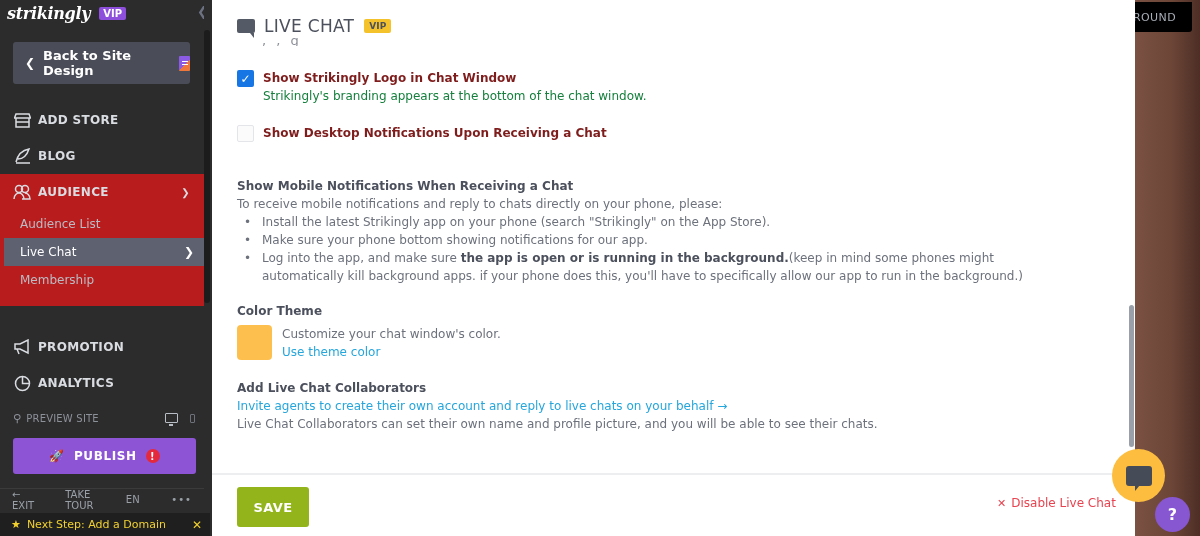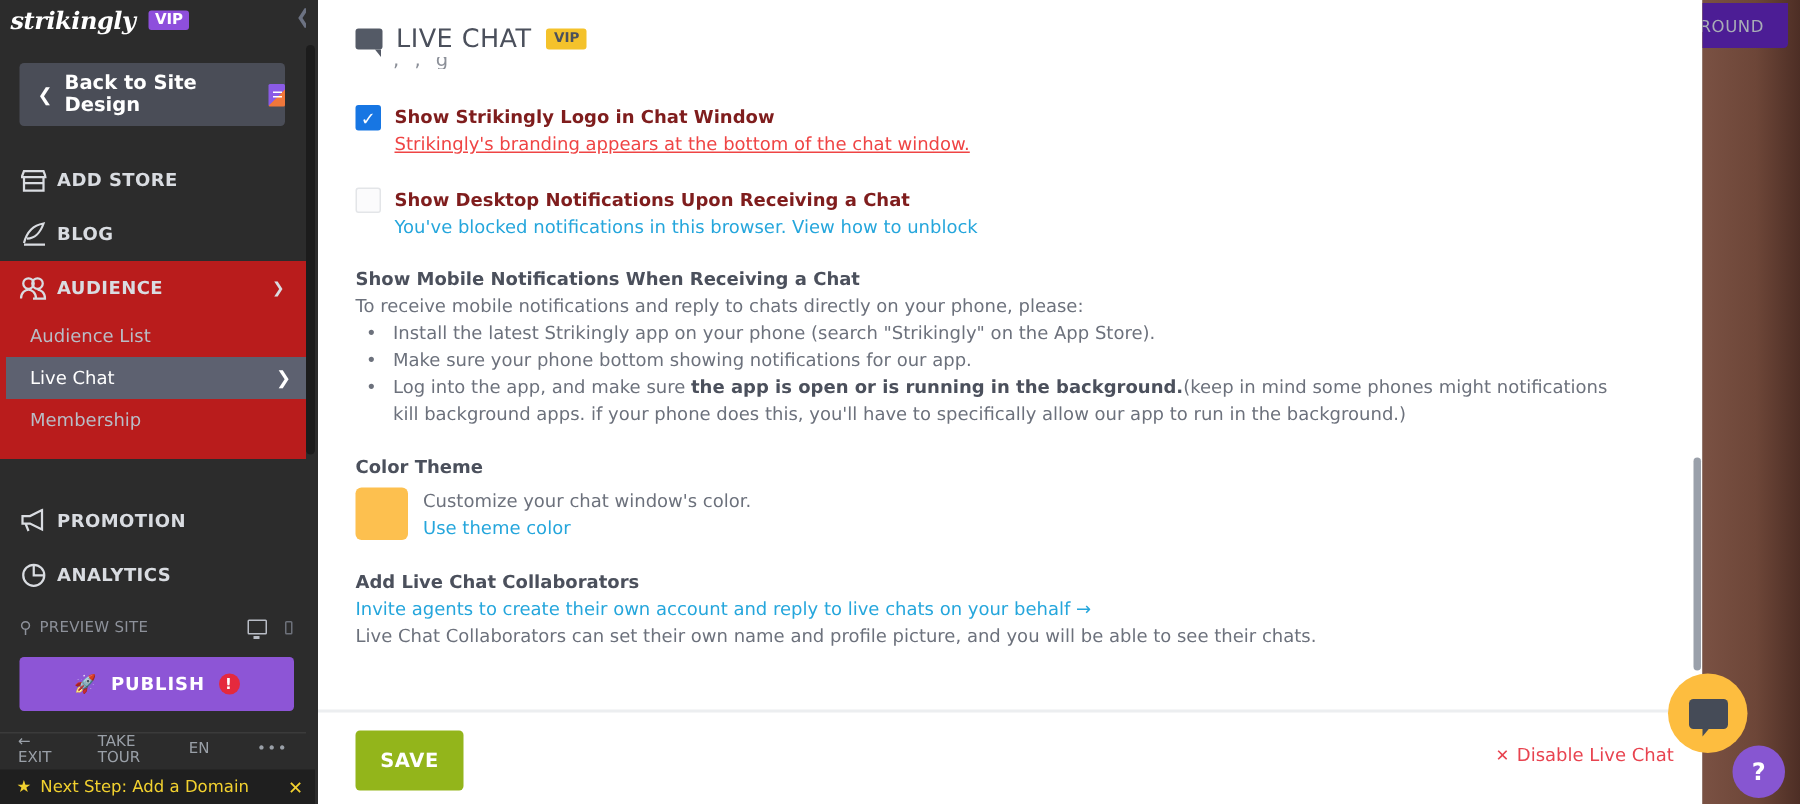--- a/index.html
+++ b/index.html
@@ -58,21 +58,21 @@
   .header-title { font-size: 17px; color: #4b505c; letter-spacing: 0.3px; }
   .vip-badge-yellow { margin-left: 10px; background: #f4c22b; color: #4b505c; font-size: 9px; font-weight: bold; padding: 2px 5px; border-radius: 2px; }
 
   .clipped-text { position: absolute; left: 50px; top: 38px; font-size: 13px; color: #8b8f98; height: 8px; overflow: hidden; line-height: 6px; letter-spacing: 3px; }
 
   .check-row { position: absolute; left: 25px; display: flex; }
   .checkbox { width: 17px; height: 17px; border-radius: 2px; margin-right: 9px; margin-top: 1px; flex-shrink: 0; }
   .checkbox.checked { background: #1776e3; display: flex; align-items: center; justify-content: center; color: #fff; font-size: 12px; font-weight: bold; }
   .checkbox.unchecked { border: 1px solid #e3e5e8; background: #fbfbfc; }
   .opt-title { font-size: 12px; font-weight: bold; color: #7f1d1d; line-height: 18px; }
-  .opt-desc { font-size: 12px; color: #ef4444; line-height: 19px; text-decoration: underline; }
+  .opt-desc { font-size: 12px; color: #15803d; line-height: 19px; }
   .opt-link { font-size: 12px; color: #25a6dc; line-height: 19px; }
 
   .section { position: absolute; left: 25px; }
   .sec-title { font-size: 12px; font-weight: bold; color: #4b505c; line-height: 18px; }
   .sec-text { font-size: 12px; color: #6c717c; line-height: 18px; }
   .bullets { list-style: none; margin-left: 0; }
   .bullets li { position: relative; padding-left: 25px; font-size: 12px; color: #6c717c; line-height: 18px; width: 840px; }
   .bullets li::before { content: "•"; position: absolute; left: 7px; color: #6c717c; }
   .bullets b { color: #4b505c; }
 
@@ -80,21 +80,21 @@
   .swatch { width: 35px; height: 35px; border-radius: 4px; background: #fdc04f; margin-right: 10px; }
   .link { color: #25a6dc; font-size: 12px; line-height: 18px; }
 
   .footer-divider { position: absolute; left: 0; top: 473px; width: 923px; height: 2px; background: #eceef0; }
   .save-btn { position: absolute; left: 25px; top: 487px; width: 72px; height: 40px; background: #93b51b; border-radius: 3px; color: #fff; font-size: 13px; font-weight: bold; display: flex; align-items: center; justify-content: center; letter-spacing: 0.4px; }
   .disable-link { position: absolute; left: 785px; top: 496px; font-size: 12px; color: #e8434f; display: flex; align-items: center; }
   .disable-link .x { margin-right: 5px; font-weight: bold; font-size: 11px; }
 
   
   .bg-right { position: absolute; left: 1135px; top: 0; width: 65px; height: 536px; background: linear-gradient(90deg,#7a5143 0%,#6d4638 55%,#4d2e25 100%); }
-  .bg-tab { position: absolute; left: 1135px; top: 2px; width: 57px; height: 30px; background: #4c1d95; border-radius: 0 0 3px 0; color: #a8adb6; font-size: 11px; display: flex; align-items: center; padding-left: 0; overflow: hidden; letter-spacing: 0.4px; }
+  .bg-tab { position: absolute; left: 1135px; top: 2px; width: 57px; height: 30px; background: #000000; border-radius: 0 0 3px 0; color: #a8adb6; font-size: 11px; display: flex; align-items: center; padding-left: 0; overflow: hidden; letter-spacing: 0.4px; }
   .bg-tab span { margin-left: -2px; white-space: nowrap; }
 
   .chat-fab { position: absolute; left: 1112px; top: 449px; width: 53px; height: 53px; border-radius: 50%; background: #fdbd3f; display: flex; align-items: center; justify-content: center; }
   .chat-fab .bubble { width: 26px; height: 20px; background: #454b57; border-radius: 3px; position: relative; }
   .chat-fab .bubble::after { content: ""; position: absolute; left: 9px; bottom: -5px; border-right: 5px solid transparent; border-top: 6px solid #454b57; }
   .help-fab { position: absolute; left: 1155px; top: 497px; width: 35px; height: 35px; border-radius: 50%; background: #8756d1; color: #fff; font-size: 16px; font-weight: bold; display: flex; align-items: center; justify-content: center; }
 </style>
 </head>
 <body>
 
@@ -214,31 +214,30 @@
     <div>
       <div class="opt-title">Show Strikingly Logo in Chat Window</div>
       <div class="opt-desc">Strikingly's branding appears at the bottom of the chat window.</div>
     </div>
   </div>
 
   <div class="check-row" style="top:124px">
     <span class="checkbox unchecked"></span>
     <div>
       <div class="opt-title">Show Desktop Notifications Upon Receiving a Chat</div>
-      <div class="opt-link">You've blocked notifications in this browser. View how to unblock</div>
     </div>
   </div>
 
   <div class="section" style="top:177px">
     <div class="sec-title">Show Mobile Notifications When Receiving a Chat</div>
     <div class="sec-text">To receive mobile notifications and reply to chats directly on your phone, please:</div>
     <ul class="bullets">
       <li>Install the latest Strikingly app on your phone (search "Strikingly" on the App Store).</li>
       <li>Make sure your phone bottom showing notifications for our app.</li>
-      <li><span>Log into the app, and make sure </span><b>the app is open or is running in the background.</b><span>(keep in mind some phones might notifications kill background apps. if your phone does this, you'll have to specifically allow our app to run in the background.)</span></li>
+      <li><span>Log into the app, and make sure </span><b>the app is open or is running in the background.</b><span>(keep in mind some phones might automatically kill background apps. if your phone does this, you'll have to specifically allow our app to run in the background.)</span></li>
     </ul>
   </div>
 
   <div class="section" style="top:302px">
     <div class="sec-title">Color Theme</div>
     <div class="color-row">
       <div class="swatch"></div>
       <div>
         <div class="sec-text">Customize your chat window's color.</div>
         <div class="link">Use theme color</div>

